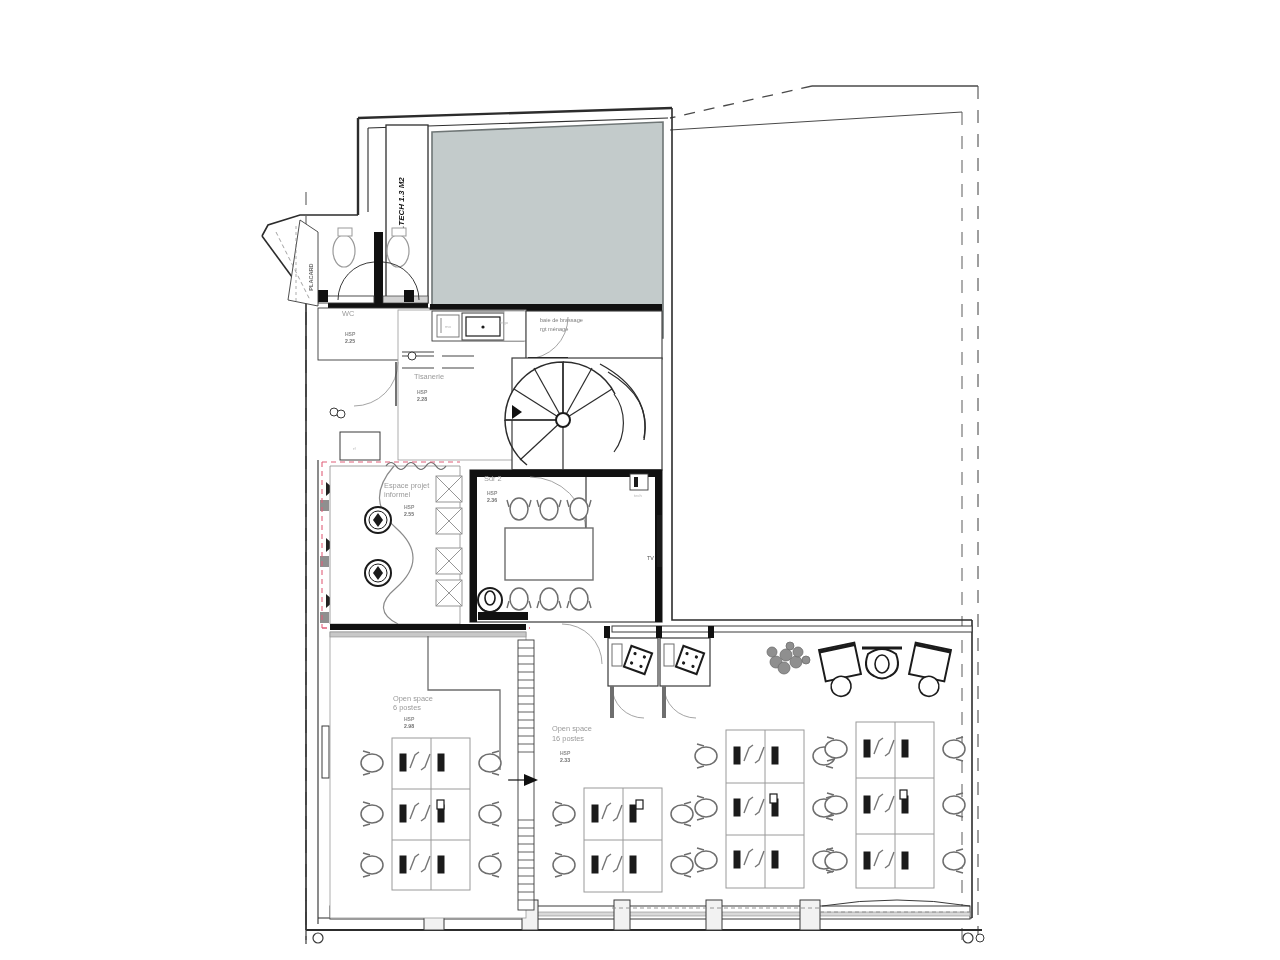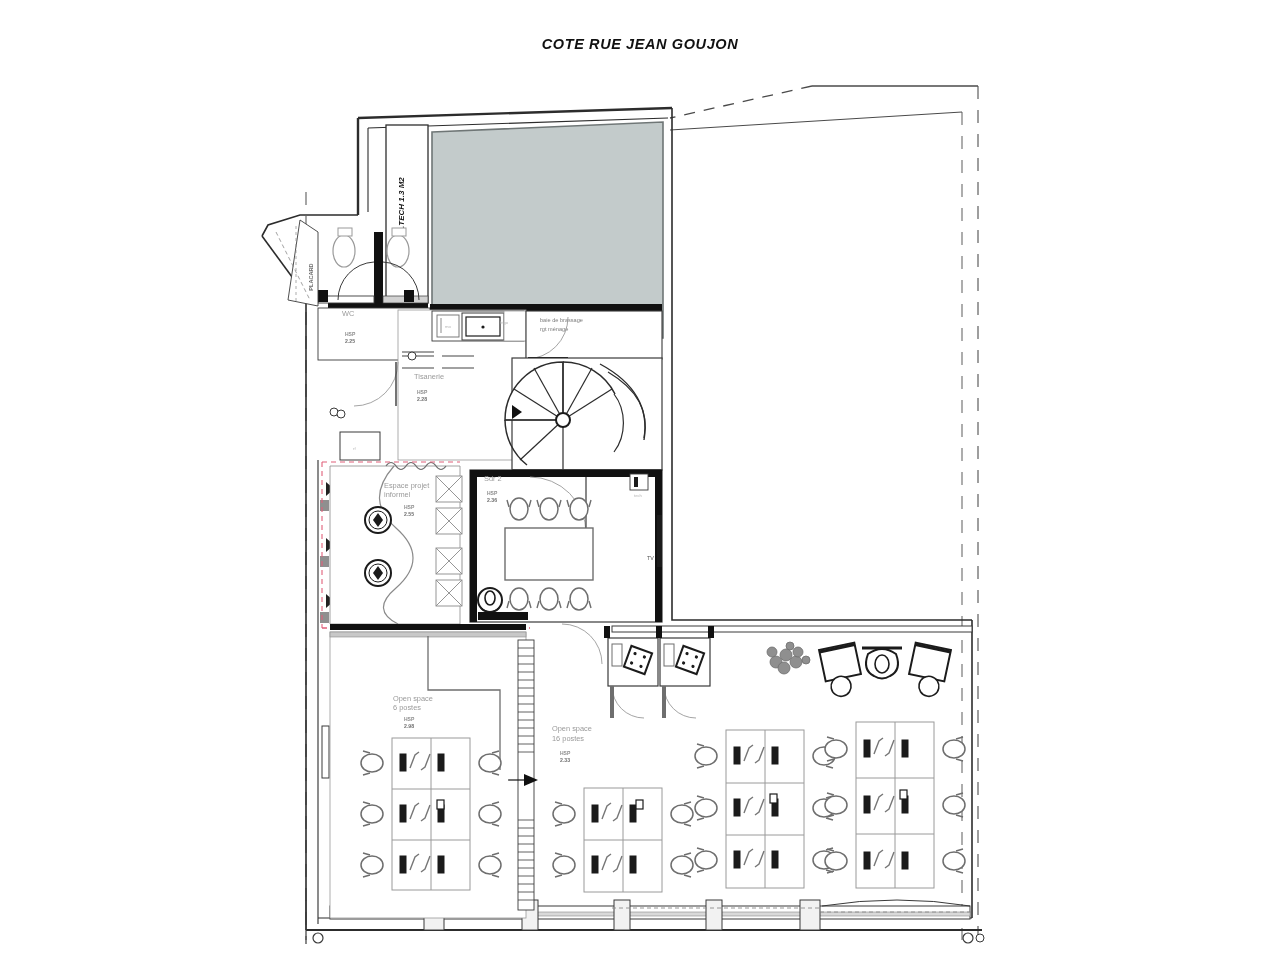--- a/index.html
+++ b/index.html
@@ -20,21 +20,20 @@
   .lbl-vert{font-size:8px;font-weight:bold;font-style:italic;fill:#111;}
   .lbl-vert2{font-size:5.6px;font-weight:bold;fill:#6d6d6d;}
   .lbl-small{font-size:5.6px;fill:#7c7c7c;}
   .lbl-tv{font-size:5.4px;fill:#555;}
 </style>
 </head>
 <body>
 
 <div id="sheet">
 
-  <div id="plan-title">COTE RUE JEAN GOUJON</div>
 
   <svg id="plan" viewBox="0 0 1280 960">
 
     <defs>
       <pattern id="hatch" width="4" height="4" patternTransform="rotate(45)" patternUnits="userSpaceOnUse">
         <line x1="0" y1="0" x2="0" y2="4" stroke="#999" stroke-width="0.7"></line>
       </pattern>
       <g id="chair">
         <path d="M0,0 a11,9 0 0,0 0,18 a11,9 0 0,0 0,-18 z" fill="#fff" stroke="#6e6e6e" stroke-width="1.5"></path>
         <path d="M-2,-1 l-7,-2 M-2,19 l-7,2" stroke="#6e6e6e" stroke-width="1.4"></path>

